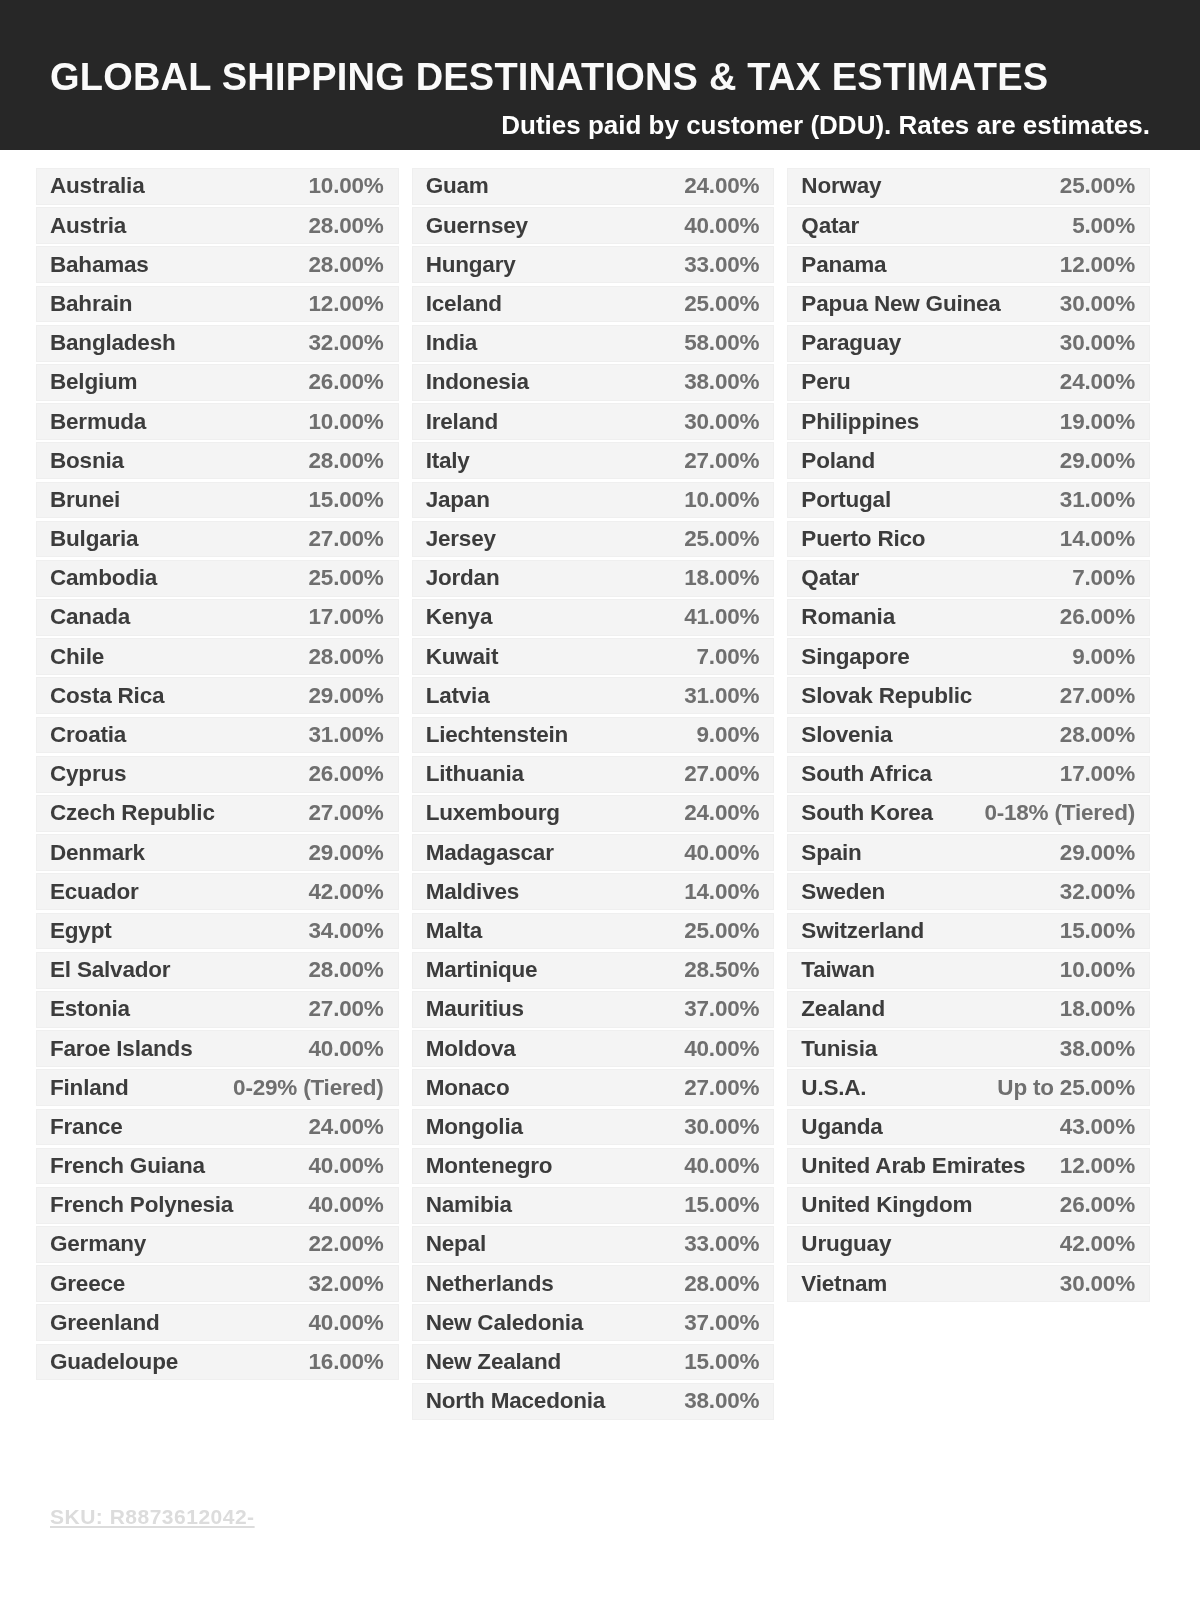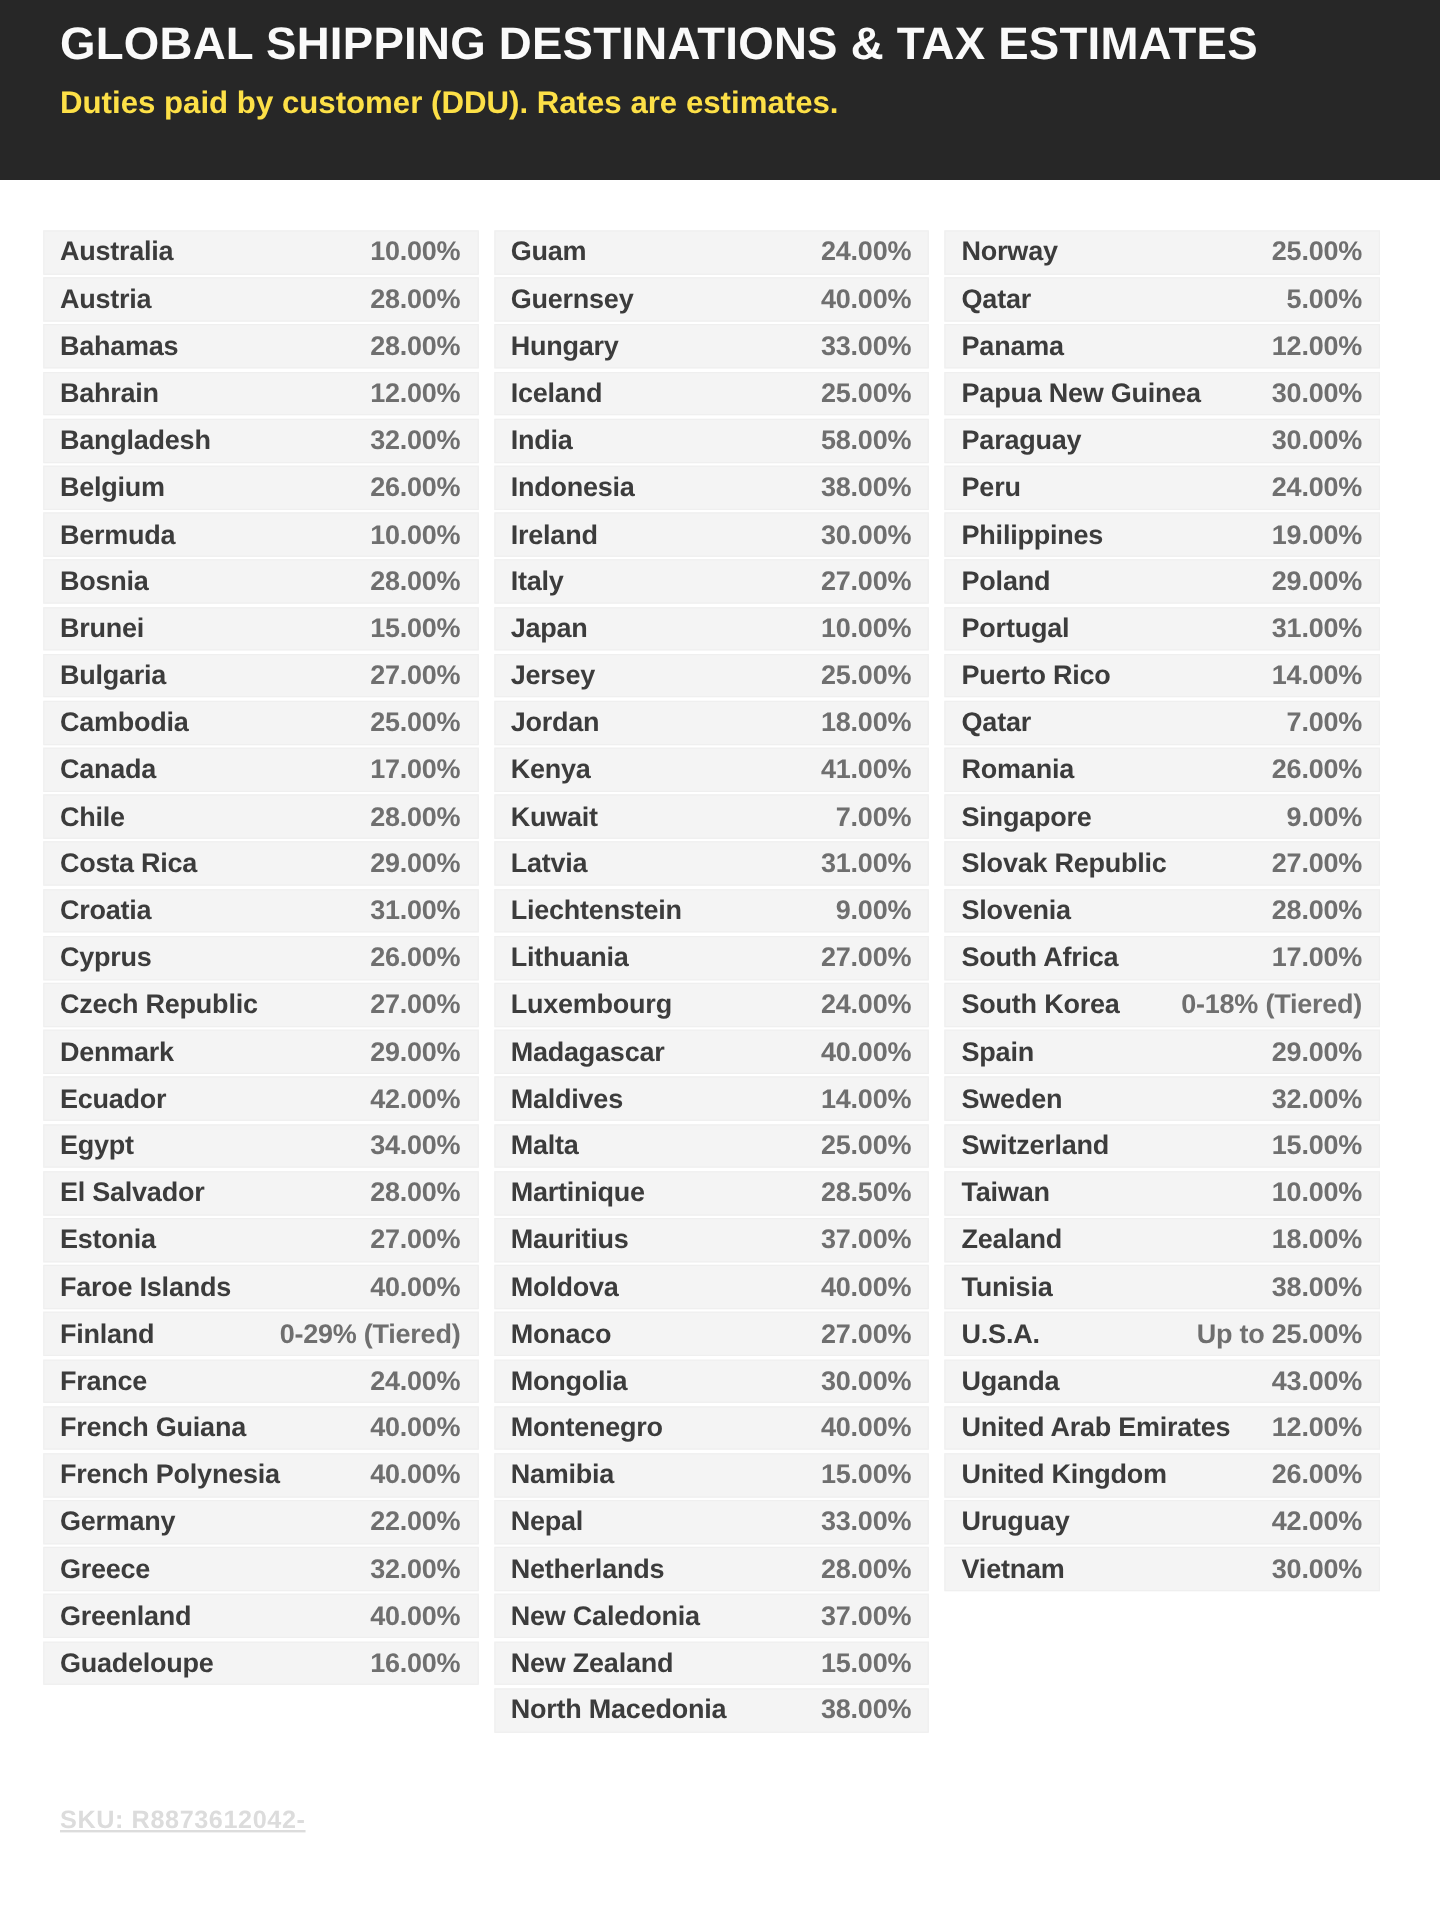--- a/index.html
+++ b/index.html
@@ -6,38 +6,39 @@
   html, body { width: 1200px; height: 1600px; }
   body {
     font-family: "Liberation Sans", sans-serif;
     background: #ffffff;
     position: relative;
     overflow: hidden;
   }
   .header {
     background: #272727;
     height: 150px;
-    padding: 16px 50px 0 50px;
+    padding: 56px 50px 0 50px;
   }
   .title {
     color: #fafafa;
     font-size: 38px;
     font-weight: bold;
     letter-spacing: 0.2px;
     white-space: nowrap;
   }
   .subtitle {
-    color: #fde047;
+    color: #ffffff;
     font-size: 26px;
     font-weight: bold;
     margin-top: 11px;
     white-space: nowrap;
+    text-align: right;
   }
   .table {
-    margin: 42px 0 0 36px;
+    margin: 18px 0 0 36px;
     width: 1114px;
     display: grid;
     grid-template-columns: repeat(3, 1fr);
     column-gap: 13px;
     align-items: start;
   }
   .col {
     display: flex;
     flex-direction: column;
     gap: 2.4px;

